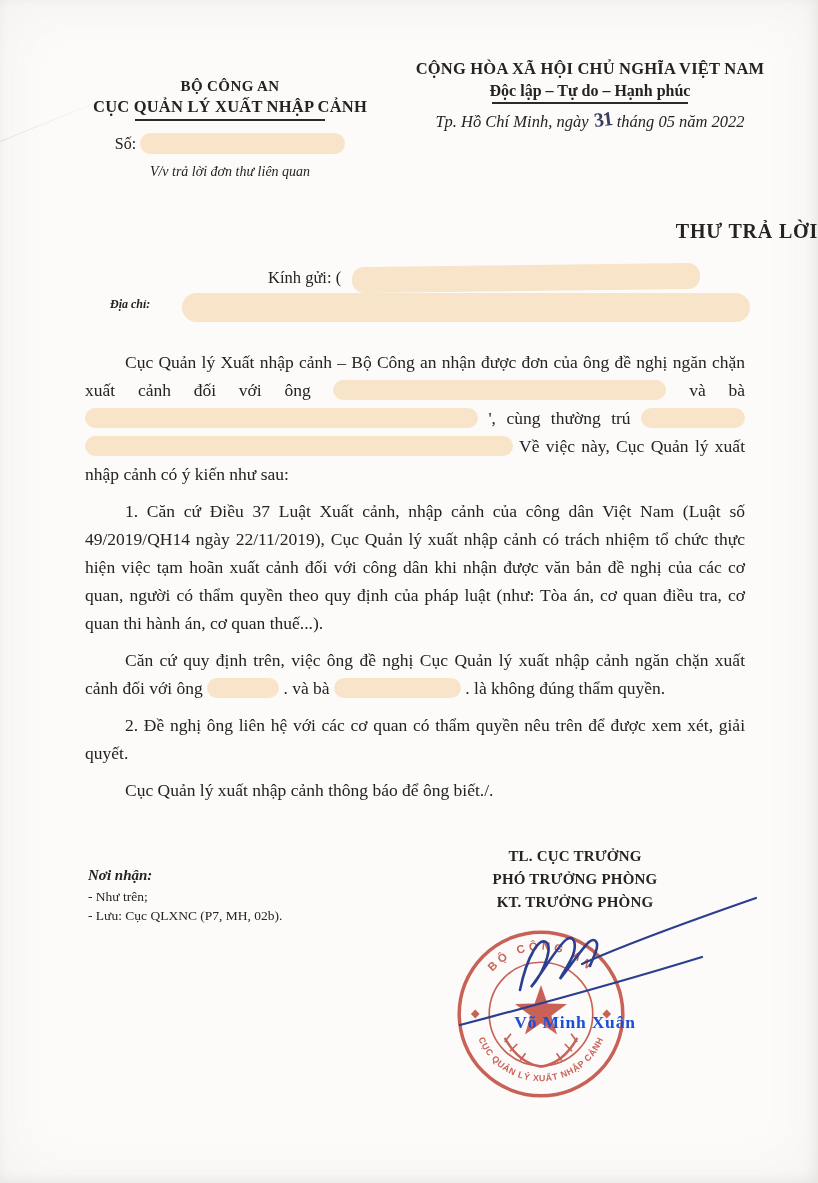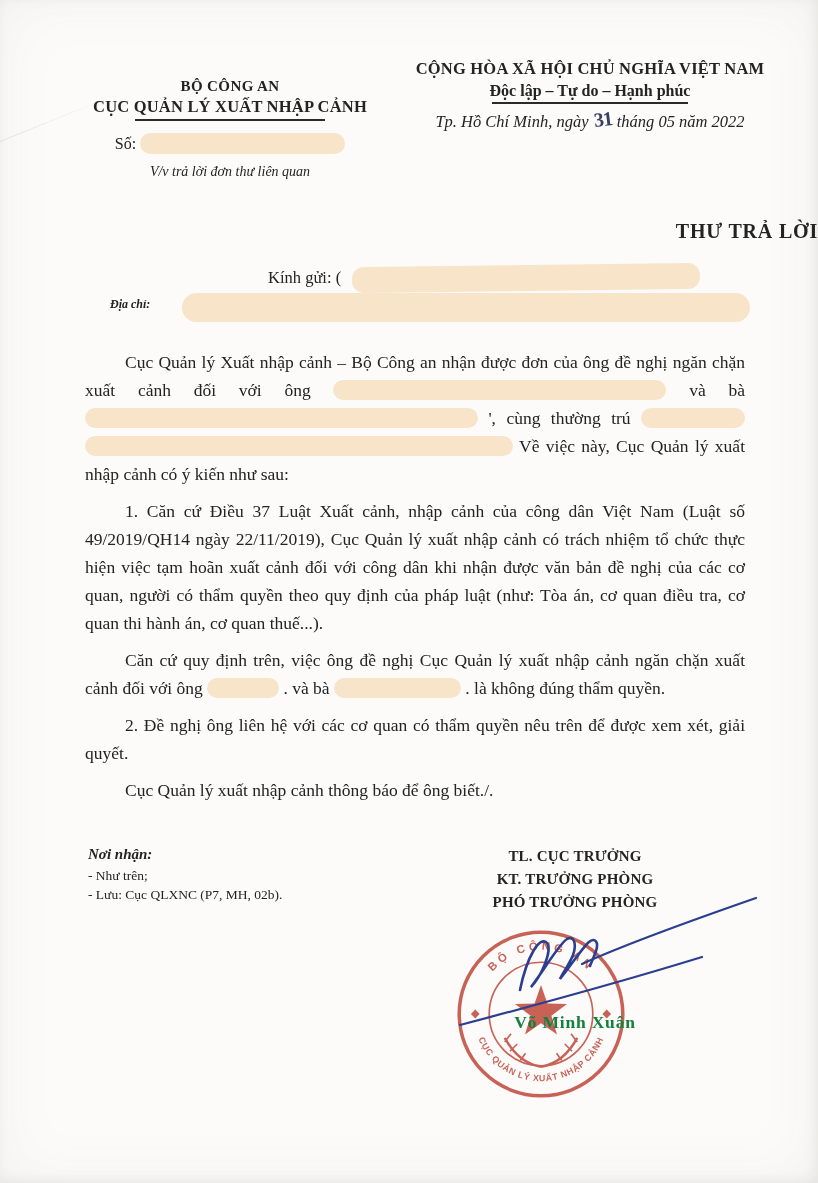--- a/index.html
+++ b/index.html
@@ -54,26 +54,26 @@
   .redact.abs{position:absolute;}
   .redact.inline{height:20px;vertical-align:-4px;border-radius:10px;}
   
   .body-text{
     position:absolute;left:85px;top:348px;width:660px;
     font-size:17.5px;line-height:28px;text-align:justify;
   }
   .body-text p{margin:0 0 9px 0;text-indent:40px;}
   
   .noi-nhan{position:absolute;left:88px;top:845px;font-size:13.5px;line-height:19px;}
-  .noi-nhan .nn-title{font-weight:bold;font-style:italic;font-size:15px;margin-bottom:2px;}
+  .noi-nhan .nn-title{font-weight:bold;font-style:italic;font-size:15px;margin-bottom:2px;margin-top:21px;}
   .sign-block{position:absolute;left:440px;top:845px;width:270px;text-align:center;
     font-weight:bold;font-size:15px;line-height:23px;letter-spacing:0.2px;}
   .signer-name{
     position:absolute;left:440px;top:1012px;width:270px;text-align:center;
-    font-weight:bold;font-size:17.5px;letter-spacing:0.8px;color:#15803d;z-index:6;
+    font-weight:bold;font-size:17.5px;letter-spacing:0.8px;color:#1d4ed8;z-index:6;
   }
   .seal-wrap{position:absolute;left:453px;top:926px;width:176px;height:176px;z-index:3;opacity:0.92;}
   .sig-wrap{position:absolute;left:430px;top:880px;width:388px;height:180px;z-index:5;}
 </style>
 </head>
 <body>
 
 <div class="page">
   <div class="crease"></div>
 
@@ -138,22 +138,22 @@
   </div>
 
   <div class="noi-nhan">
     <div class="nn-title">Nơi nhận:</div>
     <div>- Như trên;</div>
     <div>- Lưu: Cục QLXNC (P7, MH, 02b).</div>
   </div>
 
   <div class="sign-block">
     <div>TL. CỤC TRƯỞNG</div>
+    <div>PHÓ TRƯỞNG PHÒNG</div>
     <div>KT. TRƯỞNG PHÒNG</div>
-    <div>PHÓ TRƯỞNG PHÒNG</div>
   </div>
 
   <div class="seal-wrap">
     <svg width="176" height="176" viewBox="0 0 170 170">
       <defs>
         <path id="sealTopArc" d="M 23 85 A 62 62 0 0 1 147 85" fill="none"></path>
         <path id="sealBottomArc" d="M 20 85 A 65 65 0 0 0 150 85" fill="none"></path>
       </defs>
       <circle cx="85" cy="85" r="79" fill="none" stroke="#c4564a" stroke-width="3.4"></circle>
       <circle cx="85" cy="85" r="50" fill="none" stroke="#c4564a" stroke-width="1.6"></circle>

